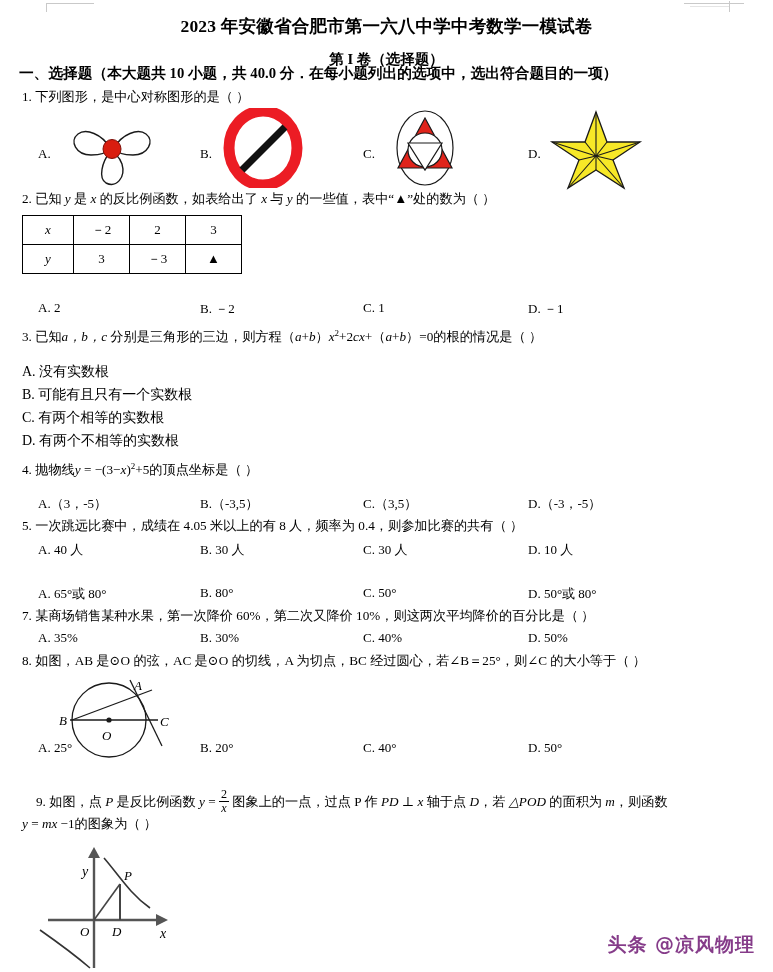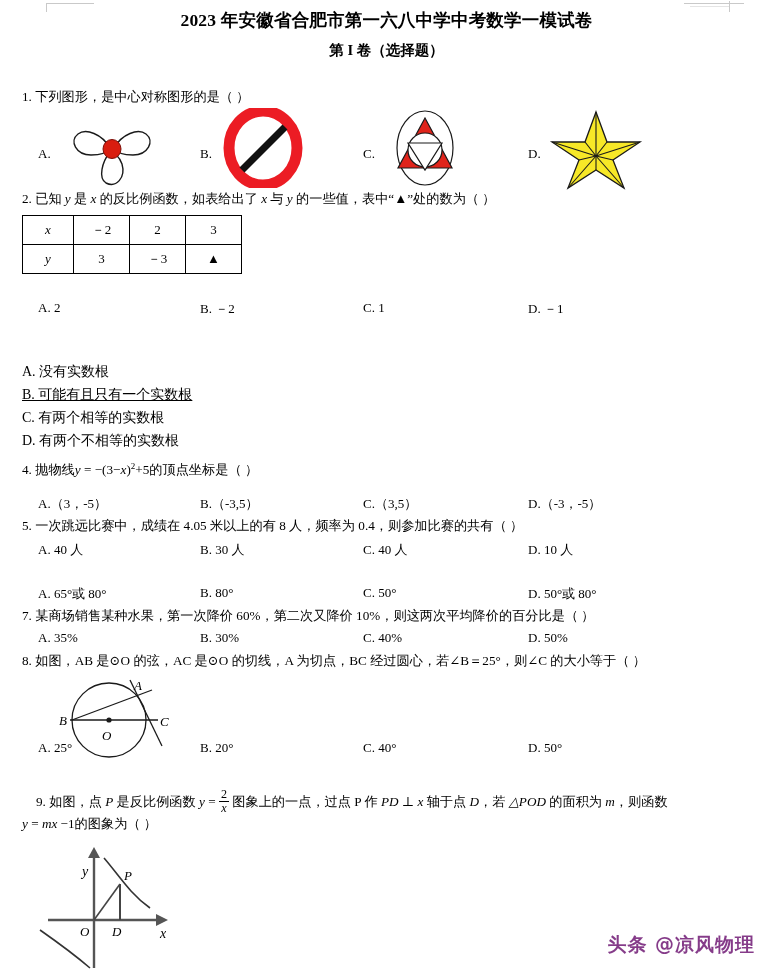--- a/index.html
+++ b/index.html
@@ -27,31 +27,31 @@
     background: #c9c9c9;
   }
   .crop-tl-h { left: 46px; top: 3px; width: 48px; height: 1px; }
   .crop-tl-v { left: 46px; top: 3px; width: 1px; height: 9px; }
   .crop-tr-h { left: 684px; top: 3px; width: 60px; height: 1px; }
   .crop-tr-v { left: 729px; top: 1px; width: 1px; height: 11px; }
   .crop-tr-h2 { left: 690px; top: 6px; width: 40px; height: 1px; opacity: .5;}
 
   .title {
     position: absolute;
-    top: 8px;
+    top: 14px;
     left: 0;
     width: 773px;
     text-align: center;
     font-size: 17.5px;
     font-weight: bold;
     letter-spacing: .2px;
   }
   .subtitle {
     position: absolute;
-    top: 41px;
+    top: 50px;
     left: 0;
     width: 773px;
     text-align: center;
     font-size: 14.5px;
     font-weight: bold;
   }
   .section-head {
     position: absolute;
     top: 64px;
     left: 19px;
@@ -140,20 +140,21 @@
 <div class="page">
 
   <div class="crop-mark crop-tl-h"></div>
   <div class="crop-mark crop-tl-v"></div>
   <div class="crop-mark crop-tr-h"></div>
   <div class="crop-mark crop-tr-h2"></div>
   <div class="crop-mark crop-tr-v"></div>
 
   <div class="title">2023 年安徽省合肥市第一六八中学中考数学一模试卷</div>
   <div class="subtitle">第 I 卷（选择题）</div>
+  <div class="section-head">一、选择题（本大题共 10 小题，共 40.0 分．在每小题列出的选项中，选出符合题目的一项）</div>
 
   <div class="qline" style="top:88px;">1. 下列图形，是中心对称图形的是（          ）</div>
 
   <div class="fig-row">
 
     <span class="o oA" style="position:absolute; top:38px; font-size:13px;">A.</span>
     <div class="fig" style="left:58px;">
       <svg width="108" height="80" viewBox="0 0 108 80">
         <g fill="none" stroke="#1a1a1a" stroke-width="1.4">
           <path d="M52 40 C 44 26, 28 20, 20 26 C 11 33, 18 47, 33 47 C 42 47, 49 45, 52 40 Z"></path>
@@ -223,40 +224,43 @@
   </tbody>
     </table>
 
   <div class="opts" style="top:300px;">
     <span class="o oA">A. 2</span>
     <span class="o oB">B. －2</span>
     <span class="o oC">C. 1</span>
     <span class="o oD">D. －1</span>
   </div>
 
+  <div class="qline" style="top:328px;">
+    <span>3. 已知</span><i class="v">a，b，c</i><span> 分别是三角形的三边，则方程</span><span>（<i class="v">a</i>+<i class="v">b</i>）<i class="v">x</i><span class="sup">2</span>+2<i class="v">cx</i>+（<i class="v">a</i>+<i class="v">b</i>）=0</span><span>的根的情况是（        ）</span>
+  </div>
   <div class="blockopt" style="top:363px;">A. 没有实数根</div>
-  <div class="blockopt" style="top:386px;text-decoration:underline;">B. 可能有且只有一个实数根</div>
+  <div class="blockopt" style="top:386px;">B. 可能有且只有一个实数根</div>
   <div class="blockopt" style="top:409px;">C. 有两个相等的实数根</div>
   <div class="blockopt" style="top:432px;">D. 有两个不相等的实数根</div>
 
   <div class="qline" style="top:461px;">
     <span>4. 抛物线</span><span><i class="v">y</i> = −(3−<i class="v">x</i>)<span class="sup">2</span>+5</span><span>的顶点坐标是（        ）</span>
   </div>
   <div class="opts" style="top:495px;">
     <span class="o oA">A.（3，-5）</span>
     <span class="o oB">B.（-3,5）</span>
     <span class="o oC">C.（3,5）</span>
     <span class="o oD">D.（-3，-5）</span>
   </div>
 
   <div class="qline" style="top:517px;">5. 一次跳远比赛中，成绩在 4.05 米以上的有 8 人，频率为 0.4，则参加比赛的共有（        ）</div>
   <div class="opts" style="top:541px;">
     <span class="o oA">A. 40 人</span>
     <span class="o oB">B. 30 人</span>
-    <span class="o oC">C. 40 人</span>
+    <span class="o oC">C. 30 人</span>
     <span class="o oD">D. 10 人</span>
   </div>
 
   <div class="opts" style="top:585px;">
     <span class="o oA">A. 65°或 80°</span>
     <span class="o oB">B. 80°</span>
     <span class="o oC">C. 50°</span>
     <span class="o oD">D. 50°或 80°</span>
   </div>
 

